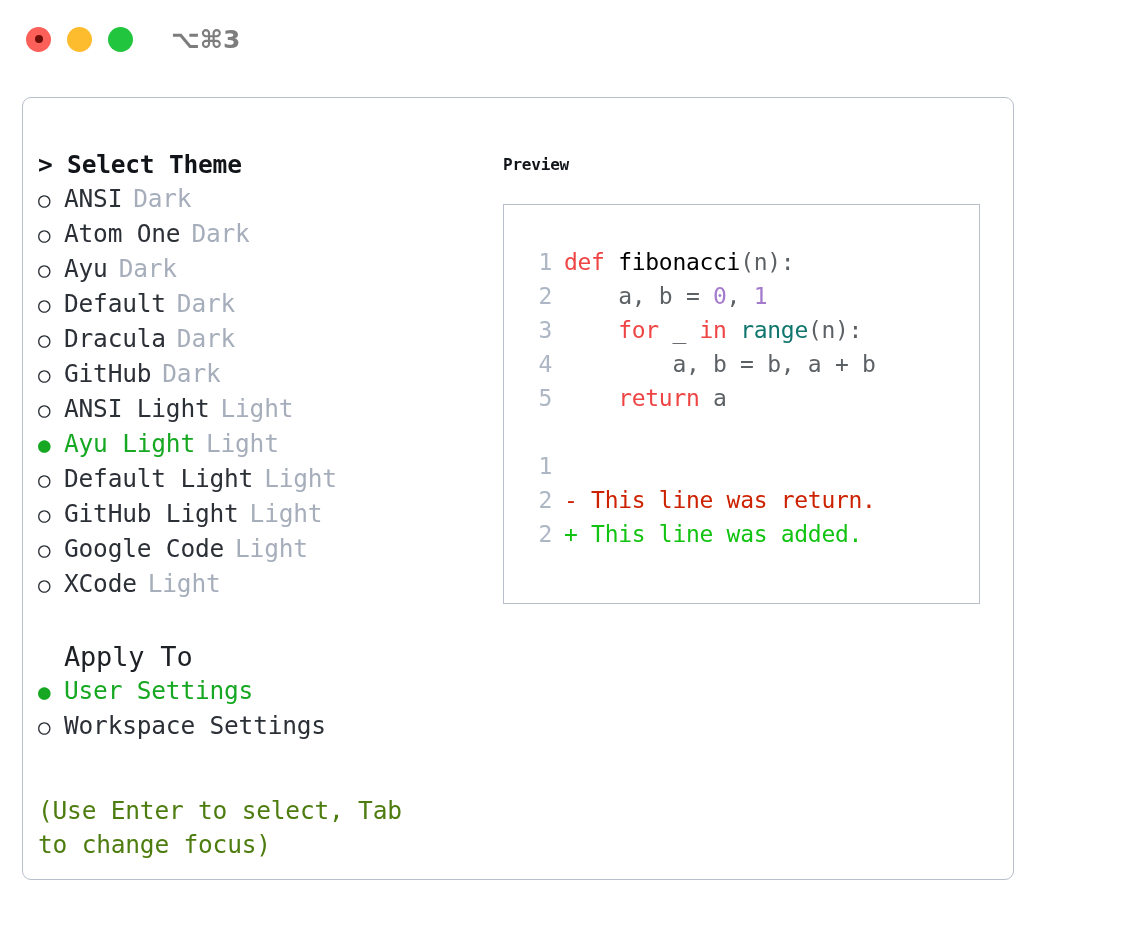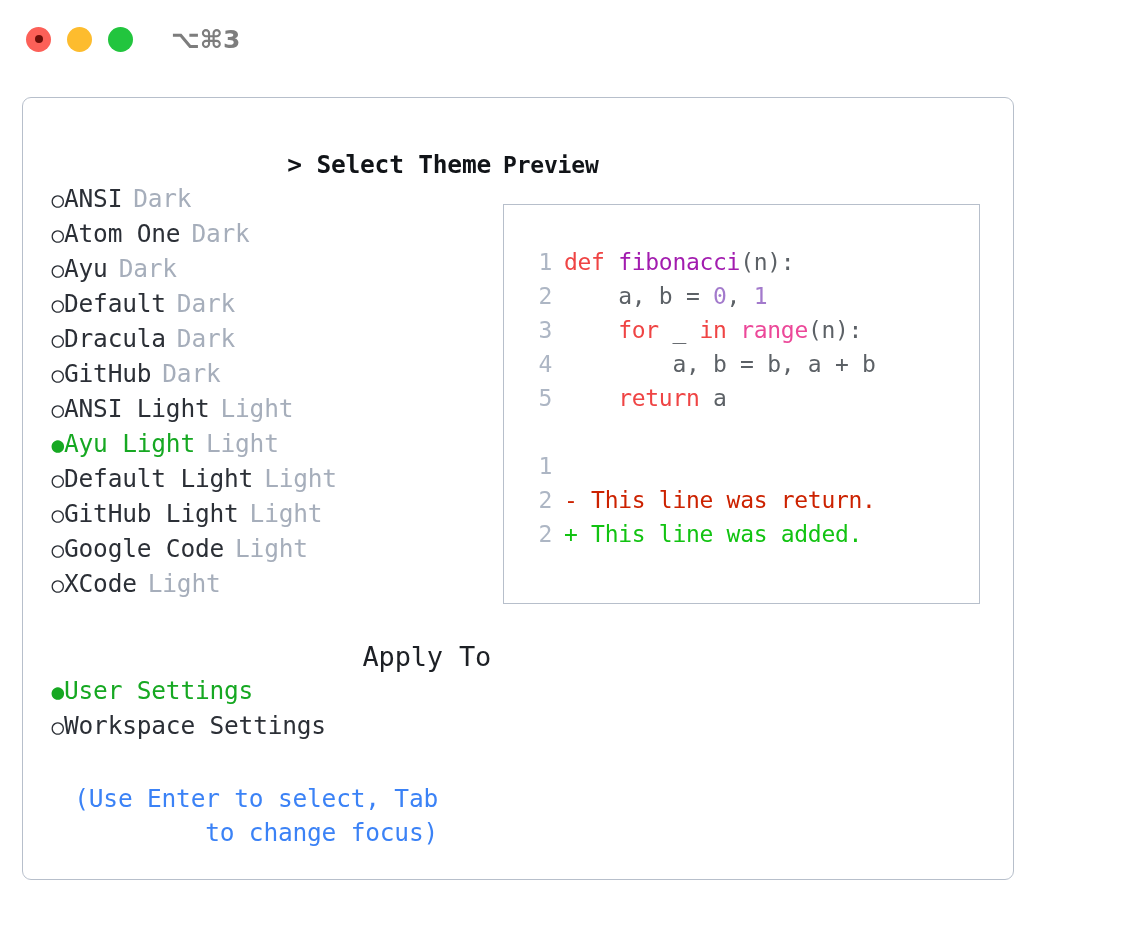--- a/index.html
+++ b/index.html
@@ -86,21 +86,20 @@
     left: 0; top: 0;
     width: 100%; height: 100%;
     display: flex;
   }
 
   
   #left-col {
     width: 468px;
     padding: 50px 0 0 15px;
     box-sizing: border-box;
-    text-align: right;
   }
 
   .section-title {
     font-size: 24.5px;
     font-weight: 700;
     color: #111418;
     letter-spacing: -0.2px;
     line-height: 34px;
     white-space: pre;
   }
@@ -133,36 +132,36 @@
   .apply-head {
     font-size: 27px;
     line-height: 34px;
     color: #1d2025;
     padding-left: 26px;
     letter-spacing: -0.2px;
     white-space: pre;
   }
 
   #hint {
-    margin-top: 38px;
+    margin-top: 50px;
     font-size: 24.5px;
     line-height: 34px;
-    color: #3b82f6;
+    color: #4d7c0f;
     letter-spacing: -0.2px;
     max-width: 400px;
   }
 
   
   #right-col {
     flex: 1;
     padding: 50px 0 0 12px;
     box-sizing: border-box;
   }
   #preview-title {
-    font-size: 23px;
+    font-size: 16px;
     font-weight: 700;
     color: #111418;
     line-height: 34px;
     letter-spacing: -0.2px;
     margin-bottom: 22px;
   }
 
   #preview-box {
     width: 477px;
     height: 400px;
@@ -183,23 +182,23 @@
   .ln {
     width: 34px;
     flex: 0 0 auto;
     text-align: right;
     color: #adb6c4;
     margin-right: 12px;
   }
   .code-blank { height: 34px; }
 
   .tok-kw   { color: #ef4444; }
-  .tok-fn   { color: #a21caf; }
+  .tok-fn   { color: #000000; }
   .tok-num  { color: #a37acc; }
-  .tok-bif  { color: #ec4899; }
+  .tok-bif  { color: #0f766e; }
   .tok-var  { color: #5c6166; }
   .tok-pun  { color: #5c6166; }
 
   .diff-ctx { color: #8a9099; }
   .diff-del { color: #cc2200; }
   .diff-add { color: #12c312; }
 </style>
 </head>
 <body>
 

